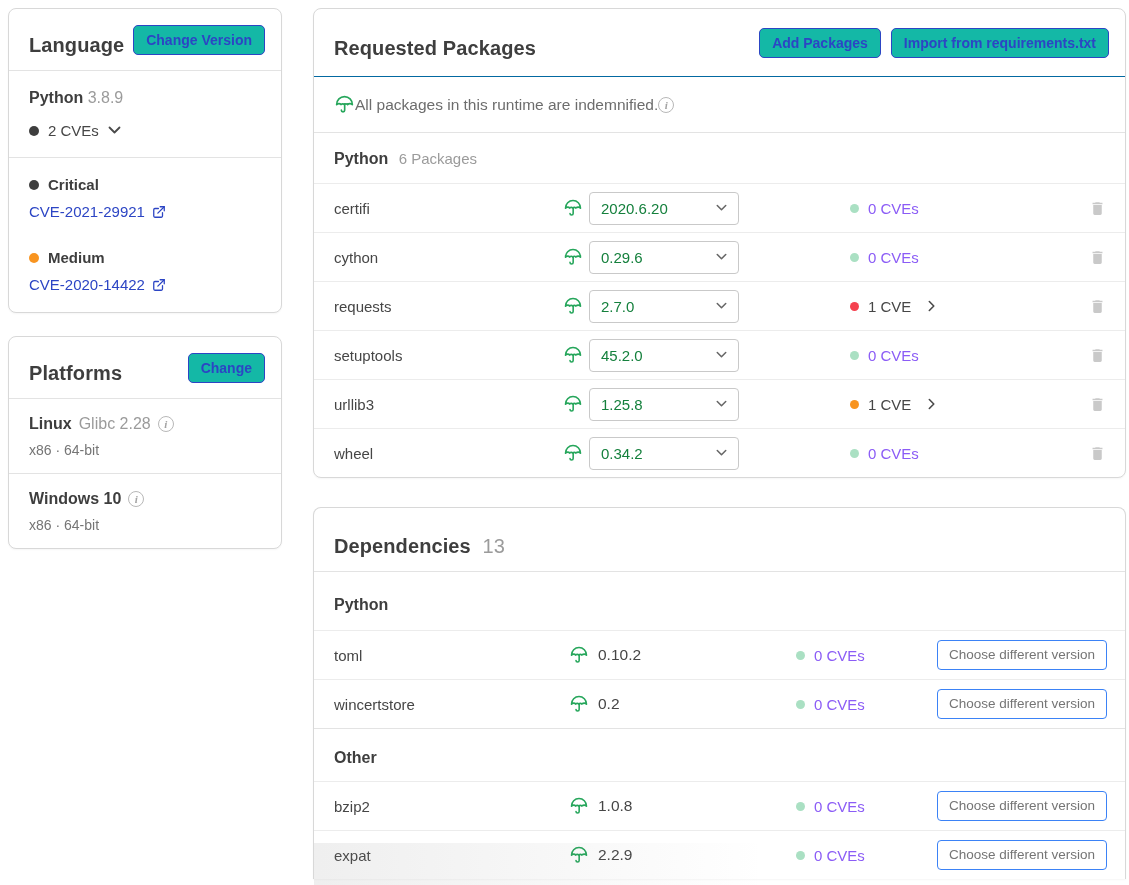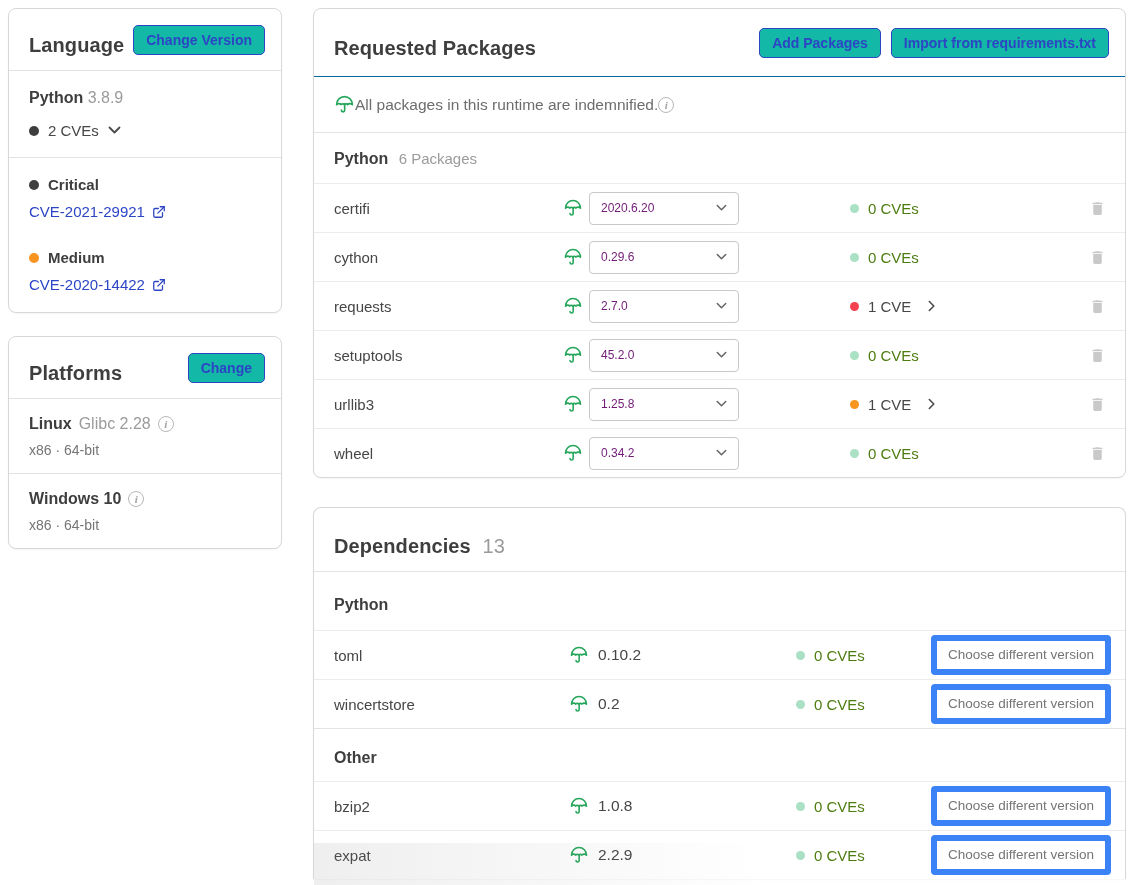--- a/index.html
+++ b/index.html
@@ -16,21 +16,21 @@
 
   .card-header { display:flex; align-items:center; justify-content:space-between;
     padding:13px 16px 13px 20px; }
   .card-title { font-size:20px; font-weight:700; color:#3e3e3e; letter-spacing:.1px;margin-top:12px; }
   .title-count { font-weight:400; color:#9b9b9b; margin-left:6px; }
   .subtitle { font-size:14.5px; color:#9b9b9b; margin-top:3px; }
 
   .btn-blue { display:inline-block; background:#14b8a6; color:#2c45c4; border:1.5px solid #2c45c4;
     border-radius:5px; font-size:14px; font-weight:700; padding:5px 12px; line-height:18px;
     cursor:pointer; white-space:nowrap; }
-  .btn-gray { background:#fff; color:#757575; border:6px solid #3b82f6; border-radius:4px;
+  .btn-gray { background:#fff; color:#757575; border:1px solid #3b82f6; border-radius:4px;
     font-size:13.5px; padding:6px 11px; line-height:16px; cursor:pointer; white-space:nowrap; }
 
   .sect { border-top:1px solid #e3e3e3; padding:18px 20px; }
   .lang-line { font-size:16px; font-weight:700; color:#3e3e3e; }
   .muted-val { font-weight:400; color:#9b9b9b; }
   .cve-toggle { display:flex; align-items:center; gap:9px; margin-top:15px; font-size:15px; color:#464646; cursor:pointer; }
   .dot { border-radius:50%; flex:0 0 auto; }
   .dot-10 { width:10px; height:10px; }
   .dot-9 { width:9px; height:9px; }
   .sev-row { display:flex; align-items:center; gap:9px; font-size:15px; font-weight:700; color:#3e3e3e; }
@@ -56,24 +56,24 @@
 
   .group-header { border-top:1px solid #e3e3e3; padding:17px 20px 15px; font-size:16px; }
   .group-label { font-weight:700; color:#3e3e3e; }
   .group-count { color:#9b9b9b; margin-left:6px; font-size:15px; }
 
   .pkg-row { border-top:1px solid #ececec; height:49px; display:grid;
     grid-template-columns:229px 26px 150px 111px 1fr 40px; align-items:center; padding:0 16px 0 20px; }
   .pkg-name { font-size:15px; color:#464646; }
   .select-box { width:150px; height:33px; border:1px solid #c9c9c9; border-radius:4px;
     display:flex; align-items:center; justify-content:space-between; padding:0 11px;
-    font-size:12px; color:#701a75; background:#fff; cursor:pointer;gap:10px; }
+    font-size:15px; color:#15803d; background:#fff; cursor:pointer;gap:10px; }
   .cve-cell { display:flex; align-items:center; gap:9px; font-size:15px; }
   .cve-strong { color:#464646; cursor:pointer; }
-  .cve-muted { color:#4d7c0f; }
+  .cve-muted { color:#8b5cf6; }
   .chev-right { margin-left:8px; display:inline-flex; }
   .trash-btn { justify-self:end; cursor:pointer; display:inline-flex; padding:3px; }
 
   .dep-header { padding:15px 20px 13px; }
   .dep-group-header { border-top:1px solid #e3e3e3; padding:24px 20px 16px; font-size:16px; font-weight:700; color:#3e3e3e; }
   .dep-group-header.other { padding:20px 20px 14px; }
   .dep-row { border-top:1px solid #ececec; height:49px; display:grid;
     grid-template-columns:235px 227px 135px 1fr; align-items:center; padding:0 18px 0 20px; }
   .dep-version { display:flex; align-items:center; gap:9px; font-size:15.5px; color:#464646; }
   .dep-action { justify-self:end; }

